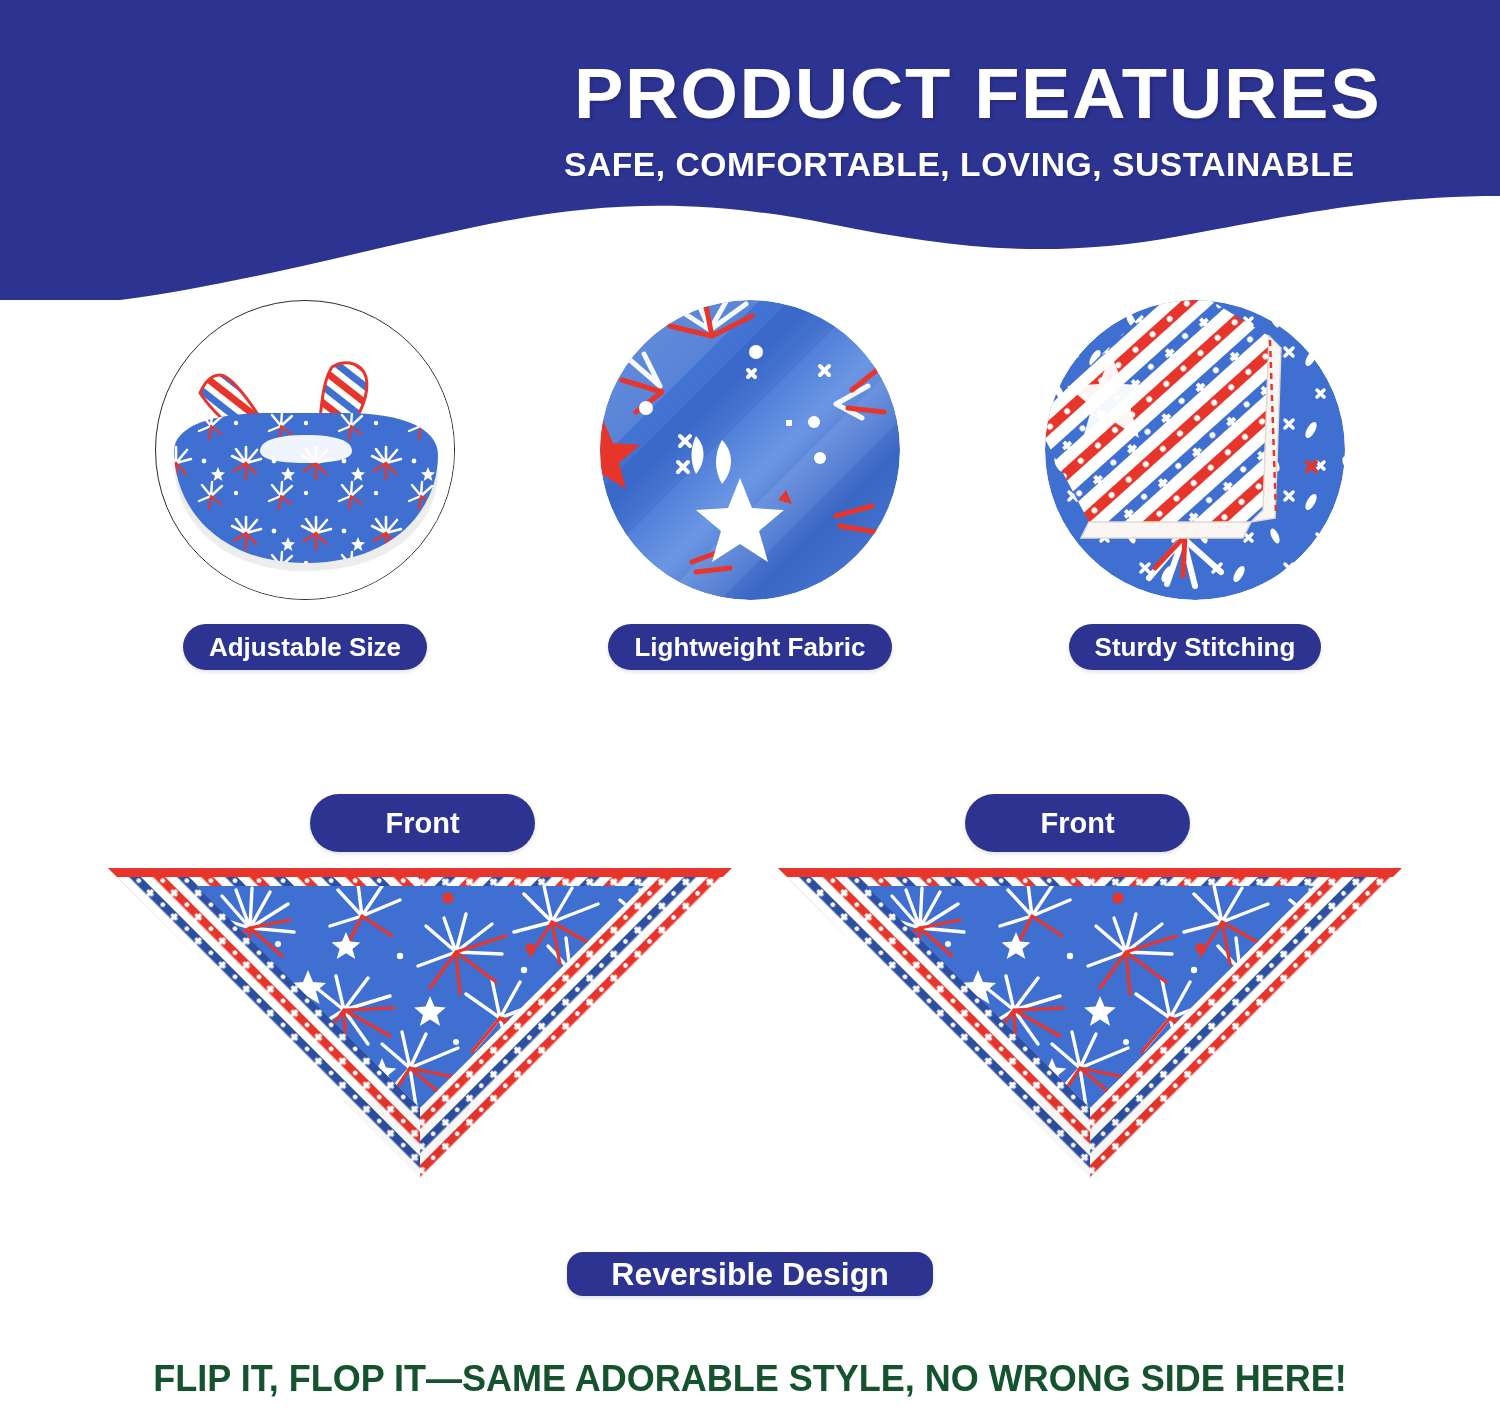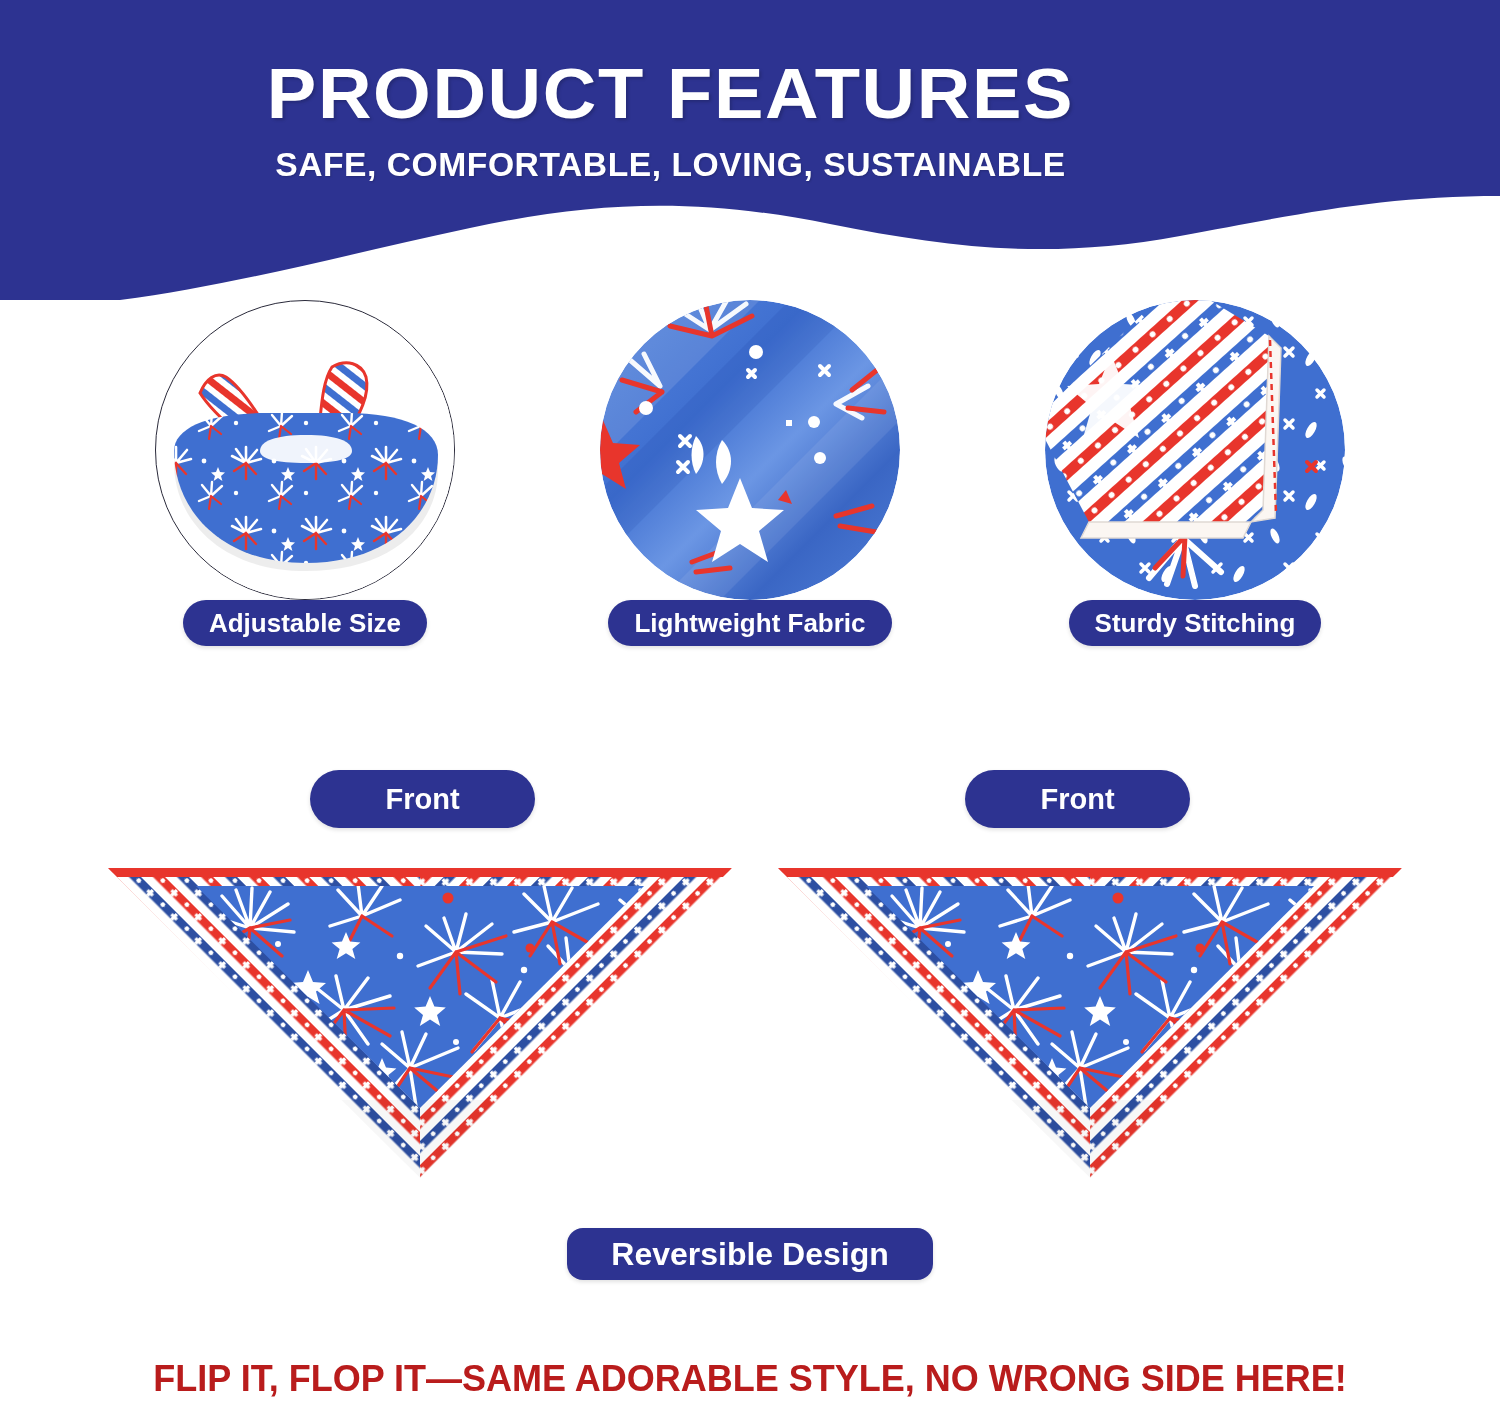--- a/index.html
+++ b/index.html
@@ -11,21 +11,21 @@
     position:relative; overflow:hidden;
   }
 
   
   .header {
     position:absolute; left:0; top:0; width:1500px; height:300px;
   }
   .header svg { position:absolute; left:0; top:0; }
   .header-text {
     position:absolute; left:0; top:0; width:1341px;
-    text-align:center; pointer-events:none;
+    text-align:right; pointer-events:none;
   }
   .title {
     margin-top:58px;
     color:#ffffff;
     font-size:70px;
     font-weight:bold;
     letter-spacing:1.5px;
     line-height:1.05;
     transform:scaleX(1.06);
     text-shadow:2px 2px 3px rgba(0,0,0,0.18);
@@ -45,20 +45,21 @@
   .pill {
     background:#2d3391;
     color:#ffffff;
     border-radius:26px;
     display:inline-flex;
     align-items:center; justify-content:center;
     font-weight:bold;
     text-align:center;
     box-shadow:0 2px 4px rgba(0,0,0,0.12);
     white-space:nowrap;
+    margin-top:24px;
   }
 
   
   .features {
     position:absolute; left:0; top:300px; width:1500px; height:365px;
   }
   .feature {
     position:absolute; top:0; width:400px; text-align:center;
   }
   .feature-1 { left:105px; }
@@ -98,31 +99,31 @@
   }
   .bandana { position:absolute; top:0; }
   .bandana-left  { left:100px; }
   .bandana-right { left:770px; }
 
   
   .reversible-wrap {
     position:absolute; top:1228px; left:0; width:1500px; text-align:center;
   }
   .reversible {
-    height:52px;
+    height:44px;
     font-size:32px;
     padding:0 44px;
     border-radius:16px;
   }
 
   
   .tagline {
     position:absolute; top:1358px; left:0; width:1500px;
     text-align:center;
-    color:#b91c1c;
+    color:#14532d;
     font-size:36px;
     font-weight:bold;
     letter-spacing:0px;
     transform:scaleX(1.0);
     white-space:nowrap;
   }
 </style>
 </head>
 <body>
 

